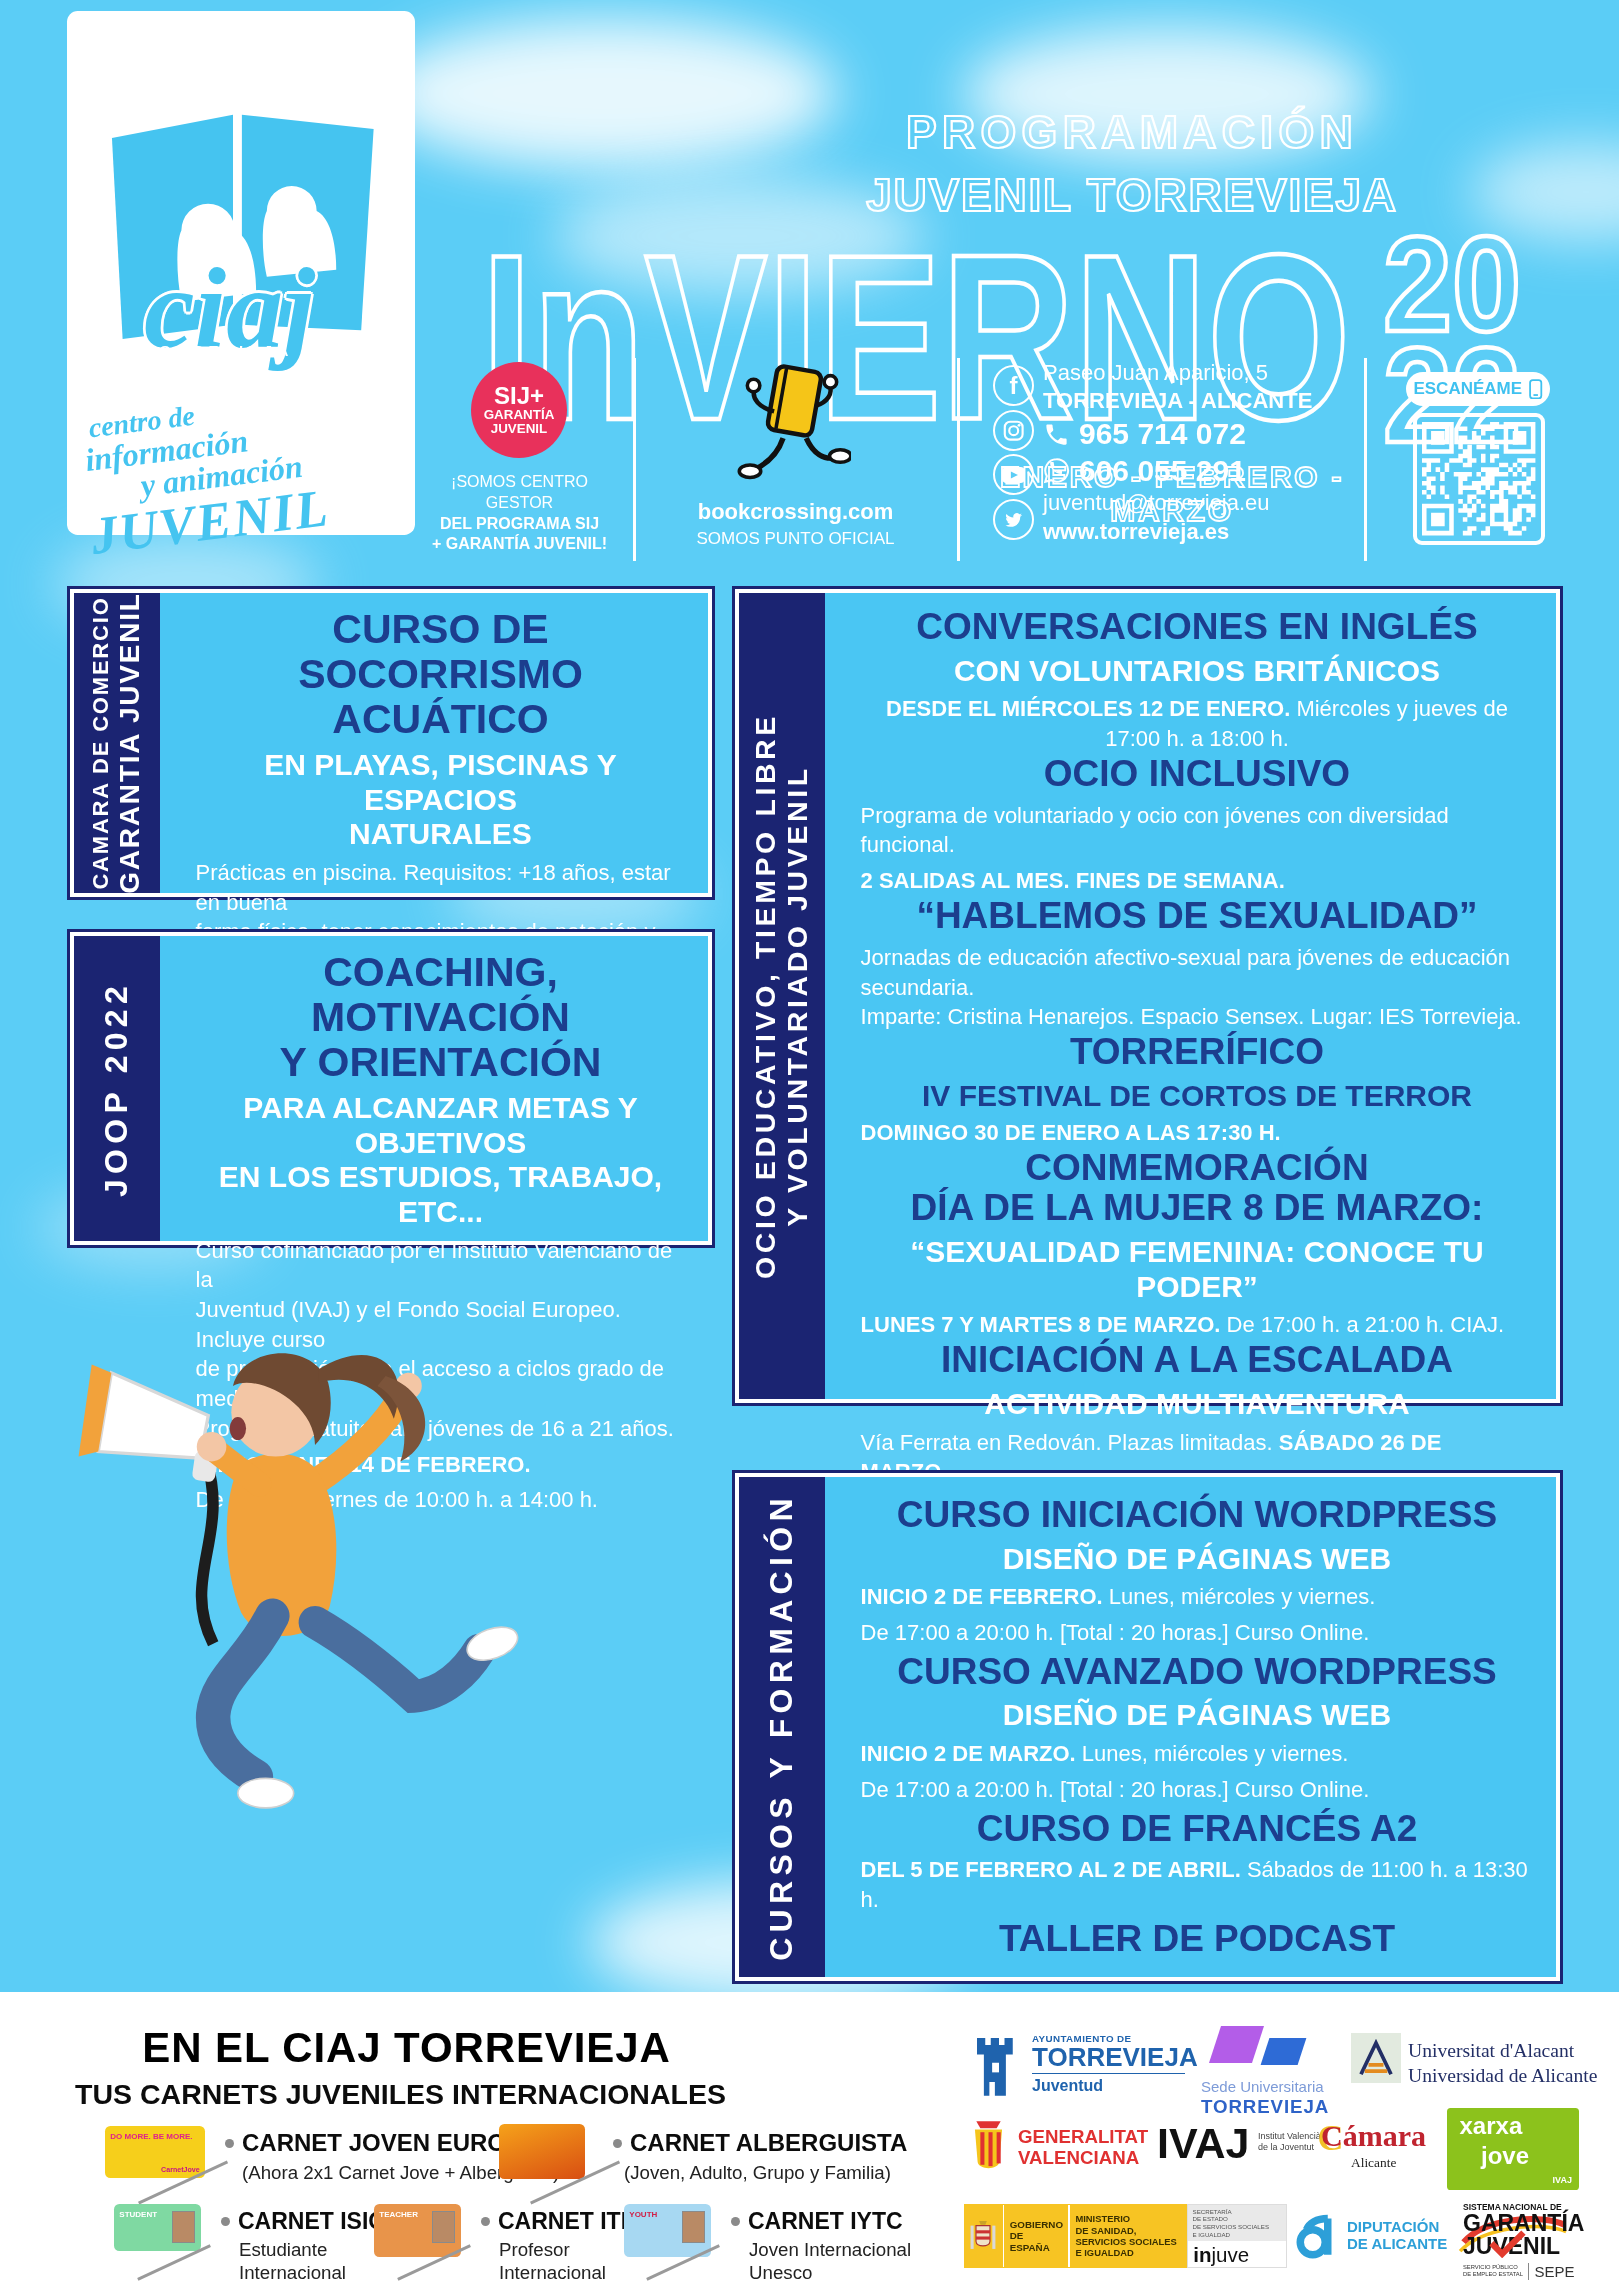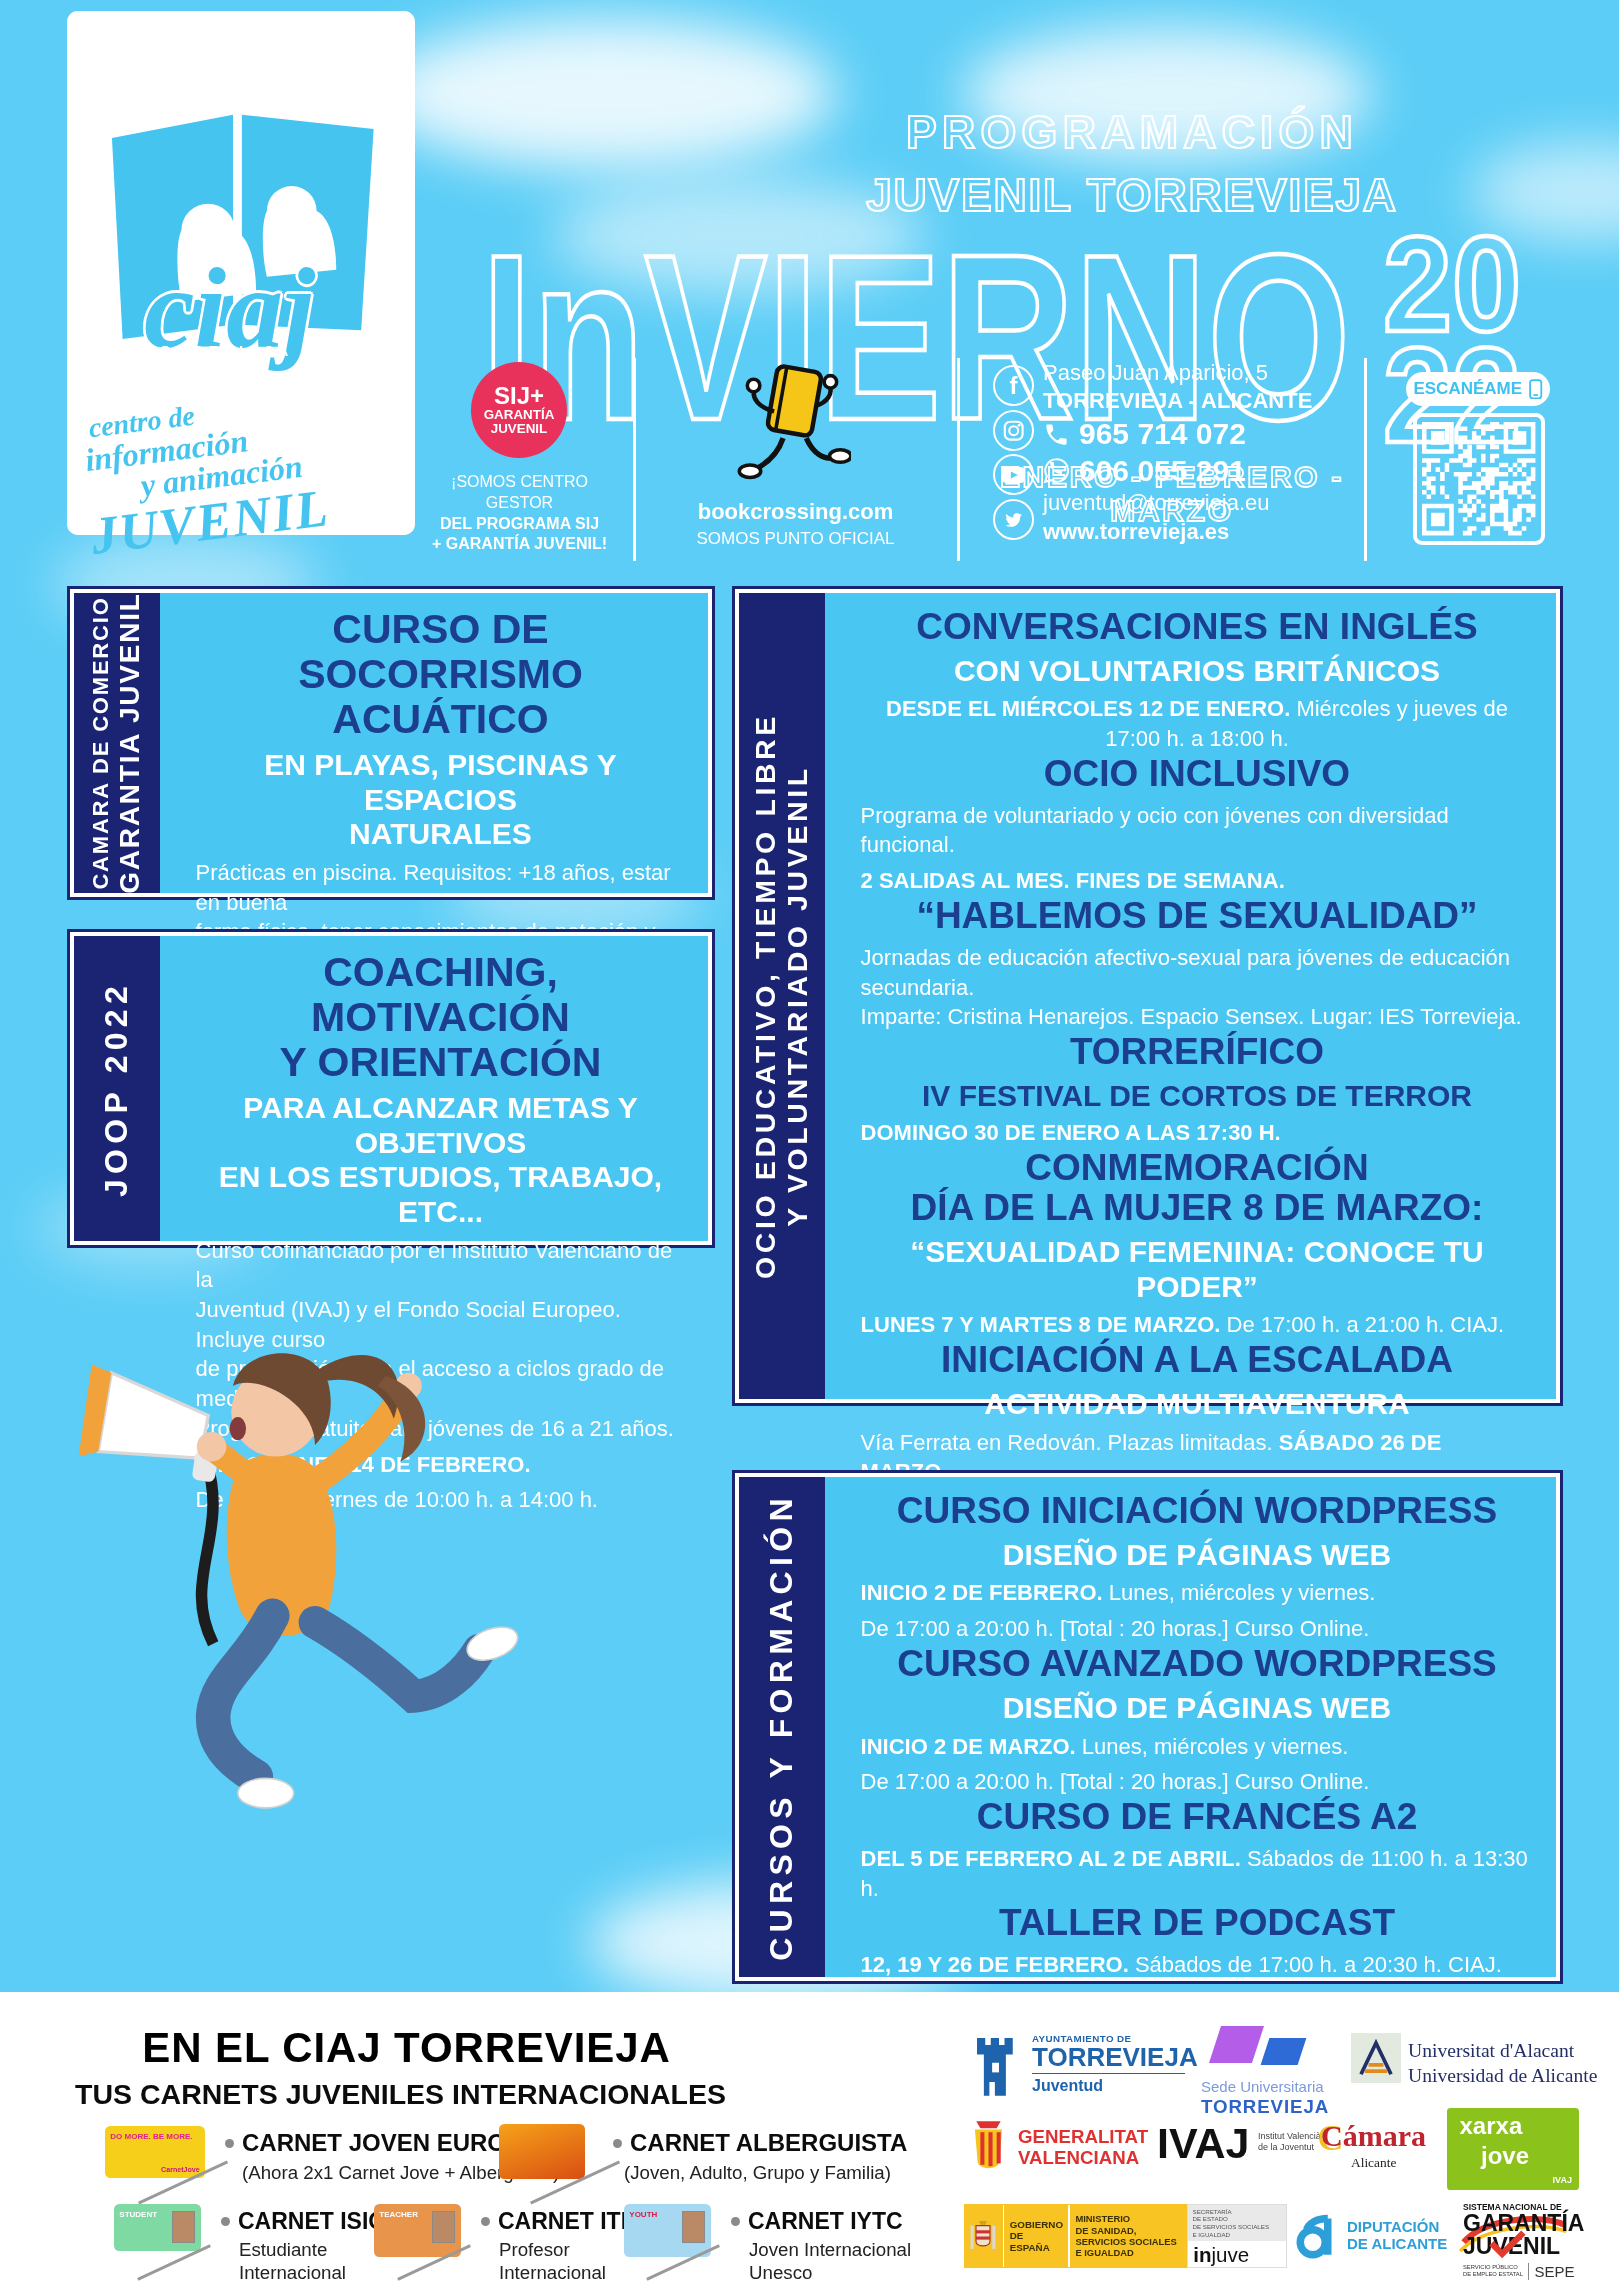--- a/index.html
+++ b/index.html
@@ -392,21 +392,20 @@
           <div class="t-white">DISEÑO DE PÁGINAS WEB</div>
           <div class="line"><span class="b">INICIO 2 DE MARZO.</span><span> Lunes, miércoles y viernes.</span></div>
           <div class="line">De 17:00 a 20:00 h. [Total : 20 horas.] Curso Online.</div>
         </div>
         <div class="ev">
           <div class="t-navy">CURSO DE FRANCÉS A2</div>
           <div class="line"><span class="b">DEL 5 DE FEBRERO AL 2 DE ABRIL.</span><span> Sábados de 11:00 h. a 13:30 h.</span></div>
         </div>
         <div class="ev">
           <div class="t-navy">TALLER DE PODCAST</div>
-          <div class="line"><span class="b">12, 19 Y 26 DE FEBRERO.</span><span> Sábados de 17:00 h. a 20:30 h. CIAJ.</span></div>
         </div>
       </div>
     </div>
   </div>
 
   <div class="footer">
     <div class="f-head1">EN EL CIAJ TORREVIEJA</div>
     <div class="f-head2">TUS CARNETS JUVENILES INTERNACIONALES</div>
 
     <div class="card" style="left:105px;top:134px;width:100px;height:52px;background:#f6cf1b;">

